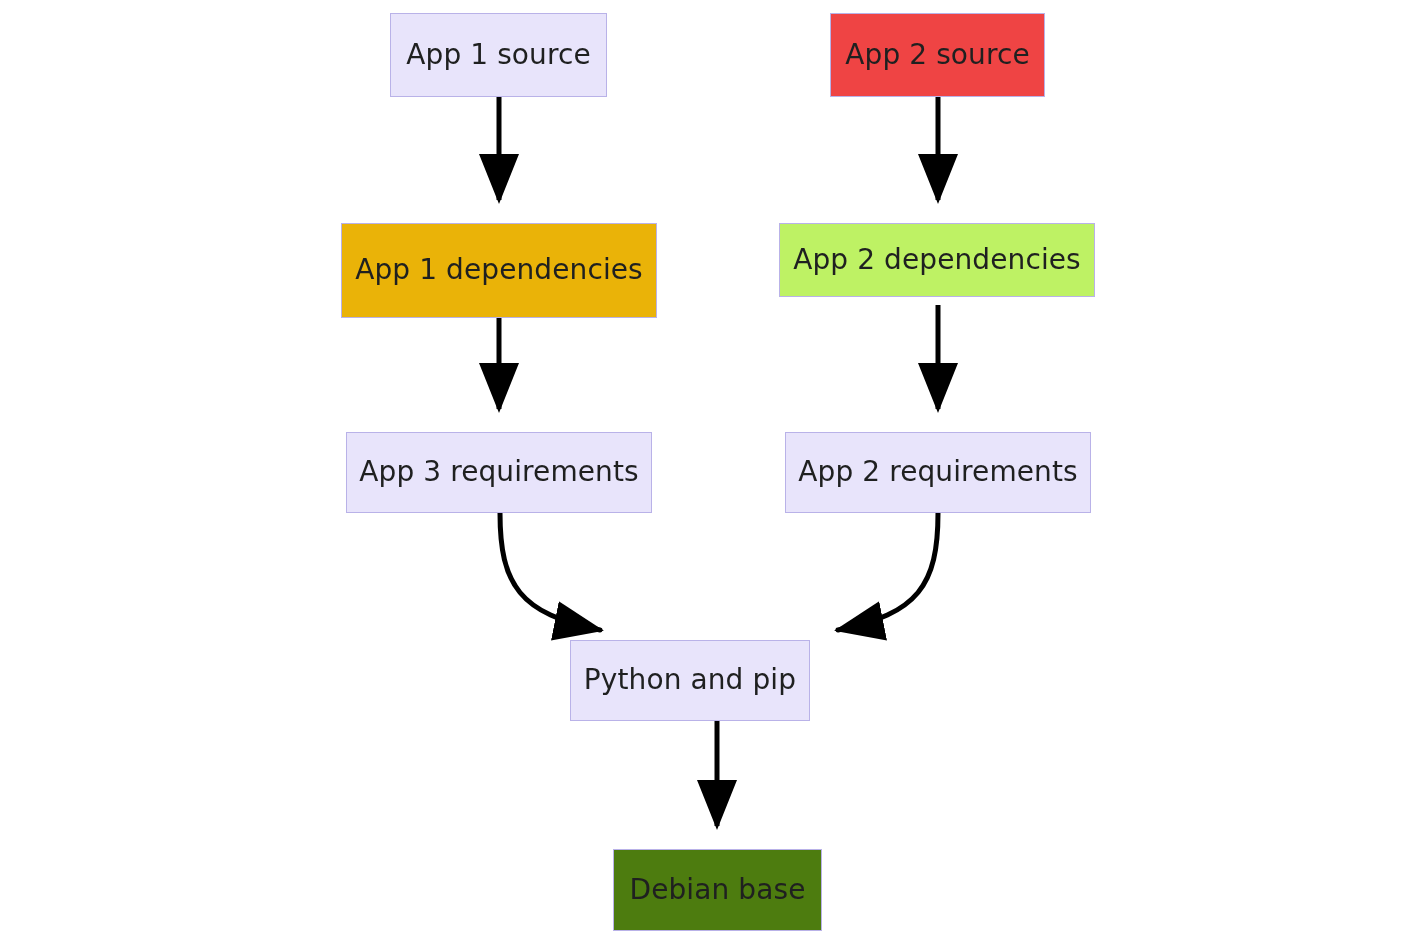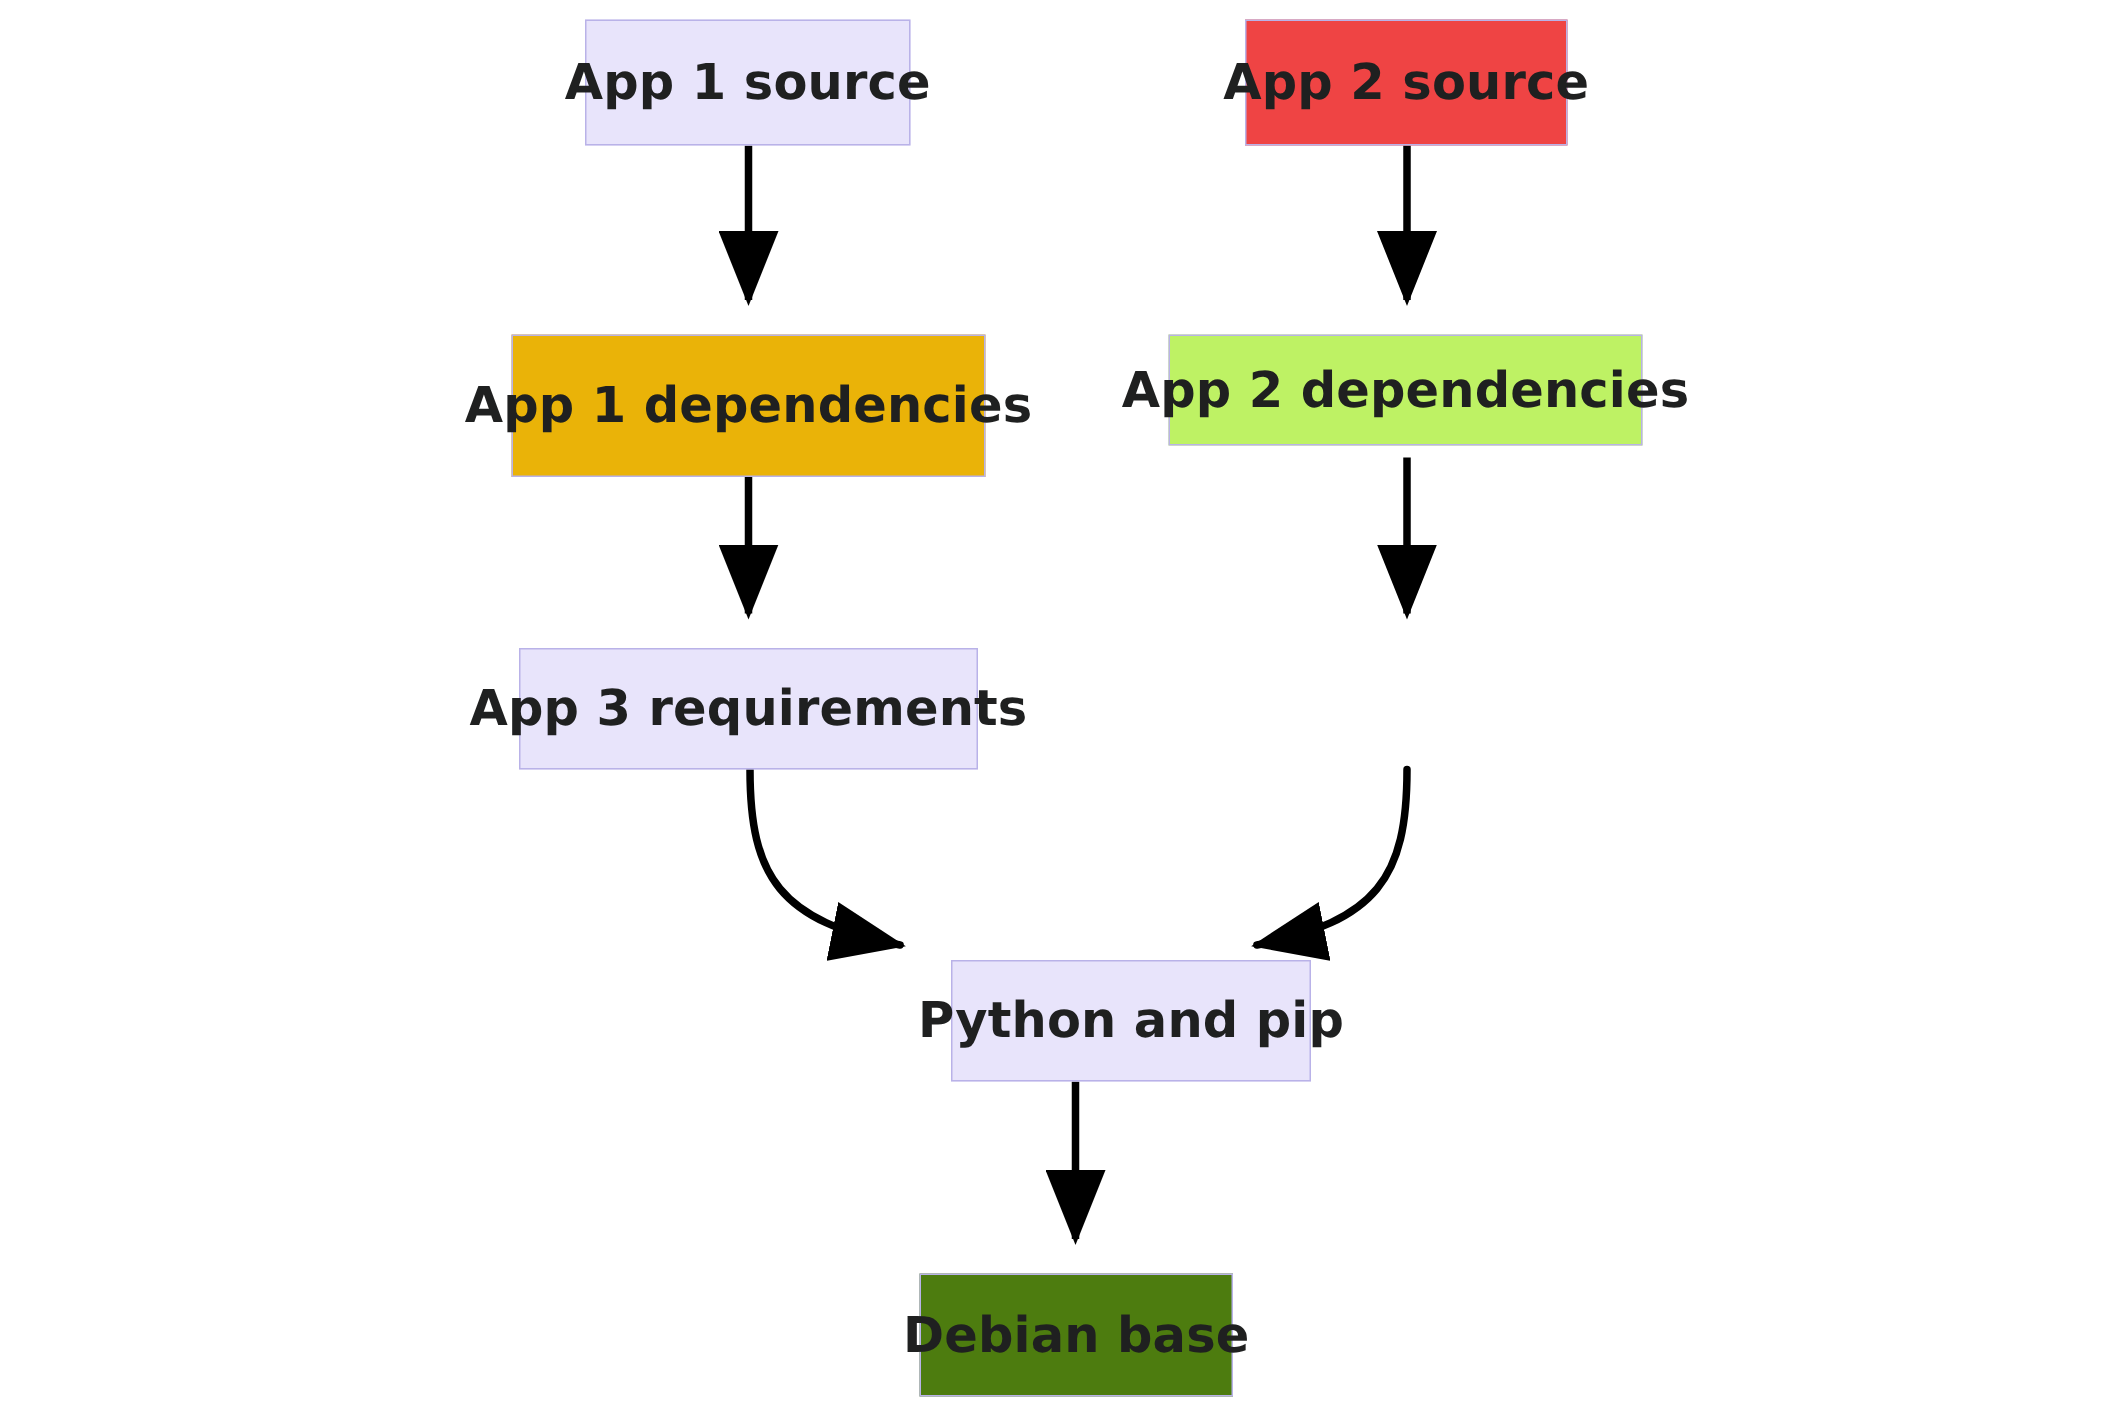--- a/index.html
+++ b/index.html
@@ -28,22 +28,22 @@
   }
   .node {
     position: absolute;
     box-sizing: border-box;
     background: #e8e4fb;
     border: 1.6px solid #b9b2e8;
     display: flex;
     align-items: center;
     justify-content: center;
     color: #1f2020;
-    font-size: 33px;
-    font-weight: 700;
+    font-size: 28px;
+    font-weight: 400;
     letter-spacing: 0.1px;
     line-height: 1.1;
     white-space: nowrap;
     user-select: none;
   }
   .node-label {
     display: block;
     color: #1f2020;
   }
 </style>
@@ -81,22 +81,25 @@
   </div>
 
   <div class="node" style="left: 779px; top: 223px; width: 316px; height: 74px; background: #bef264; border-color: rgb(185, 178, 232); color: rgb(31, 32, 32);">
     <span class="node-label">App 2 dependencies</span>
   </div>
 
   <div class="node" style="left: 346px; top: 432px; width: 306px; height: 81px; background: rgb(232, 228, 251); border-color: rgb(185, 178, 232); color: rgb(31, 32, 32);">
     <span class="node-label">App 3 requirements</span>
   </div>
 
+  <div class="node" style="left: 785px; top: 432px; width: 306px; height: 81px; background: rgb(232, 228, 251); border-color: rgb(185, 178, 232); color: rgb(31, 32, 32);">
+    <span class="node-label">App 2 requirements</span>
+  </div>
 
-  <div class="node" style="left: 634px; top: 640px; width: 240px; height: 81px; background: rgb(232, 228, 251); border-color: rgb(185, 178, 232); color: rgb(31, 32, 32);">
+  <div class="node" style="left: 570px; top: 640px; width: 240px; height: 81px; background: rgb(232, 228, 251); border-color: rgb(185, 178, 232); color: rgb(31, 32, 32);">
     <span class="node-label">Python and pip</span>
   </div>
 
   <div class="node" style="left: 613px; top: 849px; width: 209px; height: 82px; background: #4d7c0f; border-color: rgb(185, 178, 232); color: rgb(31, 32, 32);">
     <span class="node-label">Debian base</span>
   </div>
 
 </div>
 
 </body></html>

